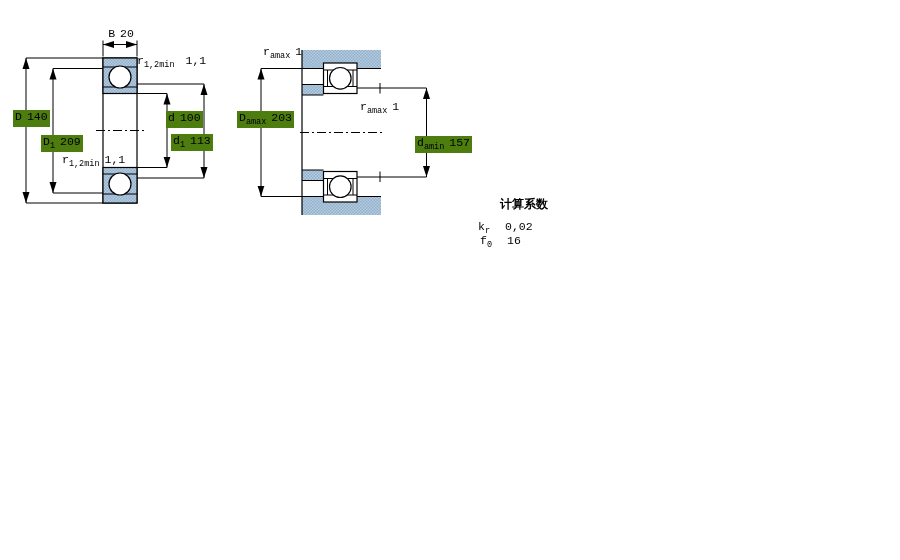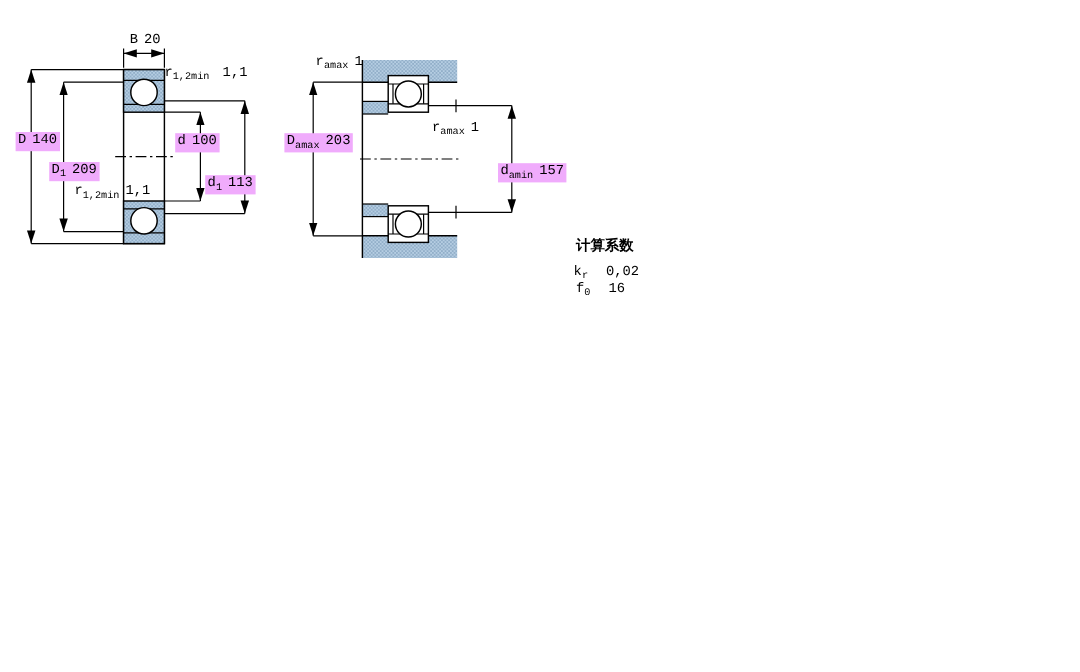--- a/index.html
+++ b/index.html
@@ -3,21 +3,21 @@
 <meta charset="utf-8">
 <style>
   html,body{margin:0;padding:0;background:#fff;}
   #stage{position:relative;width:900px;height:560px;background:#fff;overflow:hidden;
          font-family:Liberation Mono, monospace;padding-left:16px;}
   svg{position:absolute;left:0;top:0;}
   .label{position:absolute;font-size:11.5px;line-height:1.25;color:#000;white-space:nowrap;}
   .label .sub{font-size:8.5px;vertical-align:-3px;}
   .label .val{margin-left:5px;}
   .label.widegap .val{margin-left:11px;}
-  .bg{background:#f0abfc;padding:0 2px;}
+  .bg{background:#4d7c0f;padding:0 2px;}
   .calc-title{font-weight:bold;font-size:12px;}
   .calc-row{position:absolute;font-size:11.5px;line-height:1.2;color:#000;white-space:nowrap;}
   .calc-row .sub{font-size:8.5px;vertical-align:-3px;}
   .calc-row .val{margin-left:15px;}
 </style>
 </head>
 <body>
 
 <div id="stage">
 
@@ -155,25 +155,25 @@
 </div>
 
 <div class="label bg" style="left:13px;top:110px;">
   <span class="sym">D</span><span class="sub"></span><span class="val">140</span>
 </div>
 
 <div class="label bg" style="left:41px;top:135px;">
   <span class="sym">D</span><span class="sub">1</span><span class="val">209</span>
 </div>
 
-<div class="label bg" style="left:146px;top:111px;">
+<div class="label bg" style="left:166px;top:111px;">
   <span class="sym">d</span><span class="sub"></span><span class="val">100</span>
 </div>
 
-<div class="label bg" style="left:171px;top:134px;margin-top:12px;">
+<div class="label bg" style="left:171px;top:134px;">
   <span class="sym">d</span><span class="sub">1</span><span class="val">113</span>
 </div>
 
 <div class="label" style="left:62px;top:153px;">
   <span class="sym">r</span><span class="sub">1,2min</span><span class="val">1,1</span>
 </div>
 
 <div class="label" style="left:263px;top:45px;">
   <span class="sym">r</span><span class="sub">amax</span><span class="val">1</span>
 </div>
@@ -183,21 +183,21 @@
 </div>
 
 <div class="label" style="left:360px;top:100px;">
   <span class="sym">r</span><span class="sub">amax</span><span class="val">1</span>
 </div>
 
 <div class="label bg" style="left:415px;top:136px;">
   <span class="sym">d</span><span class="sub">amin</span><span class="val">157</span>
 </div>
 
-<div class="label calc-title" style="left:480px;top:198px;">计算系数</div>
+<div class="label calc-title" style="left:500px;top:198px;">计算系数</div>
 
 <div class="calc-row" style="left:478px;top:220px;">
   <span class="sym">k</span><span class="sub">r</span><span class="val">0,02</span>
 </div>
 
 <div class="calc-row" style="left:480px;top:234px;">
   <span class="sym">f</span><span class="sub">0</span><span class="val">16</span>
 </div>
 
 </div>

